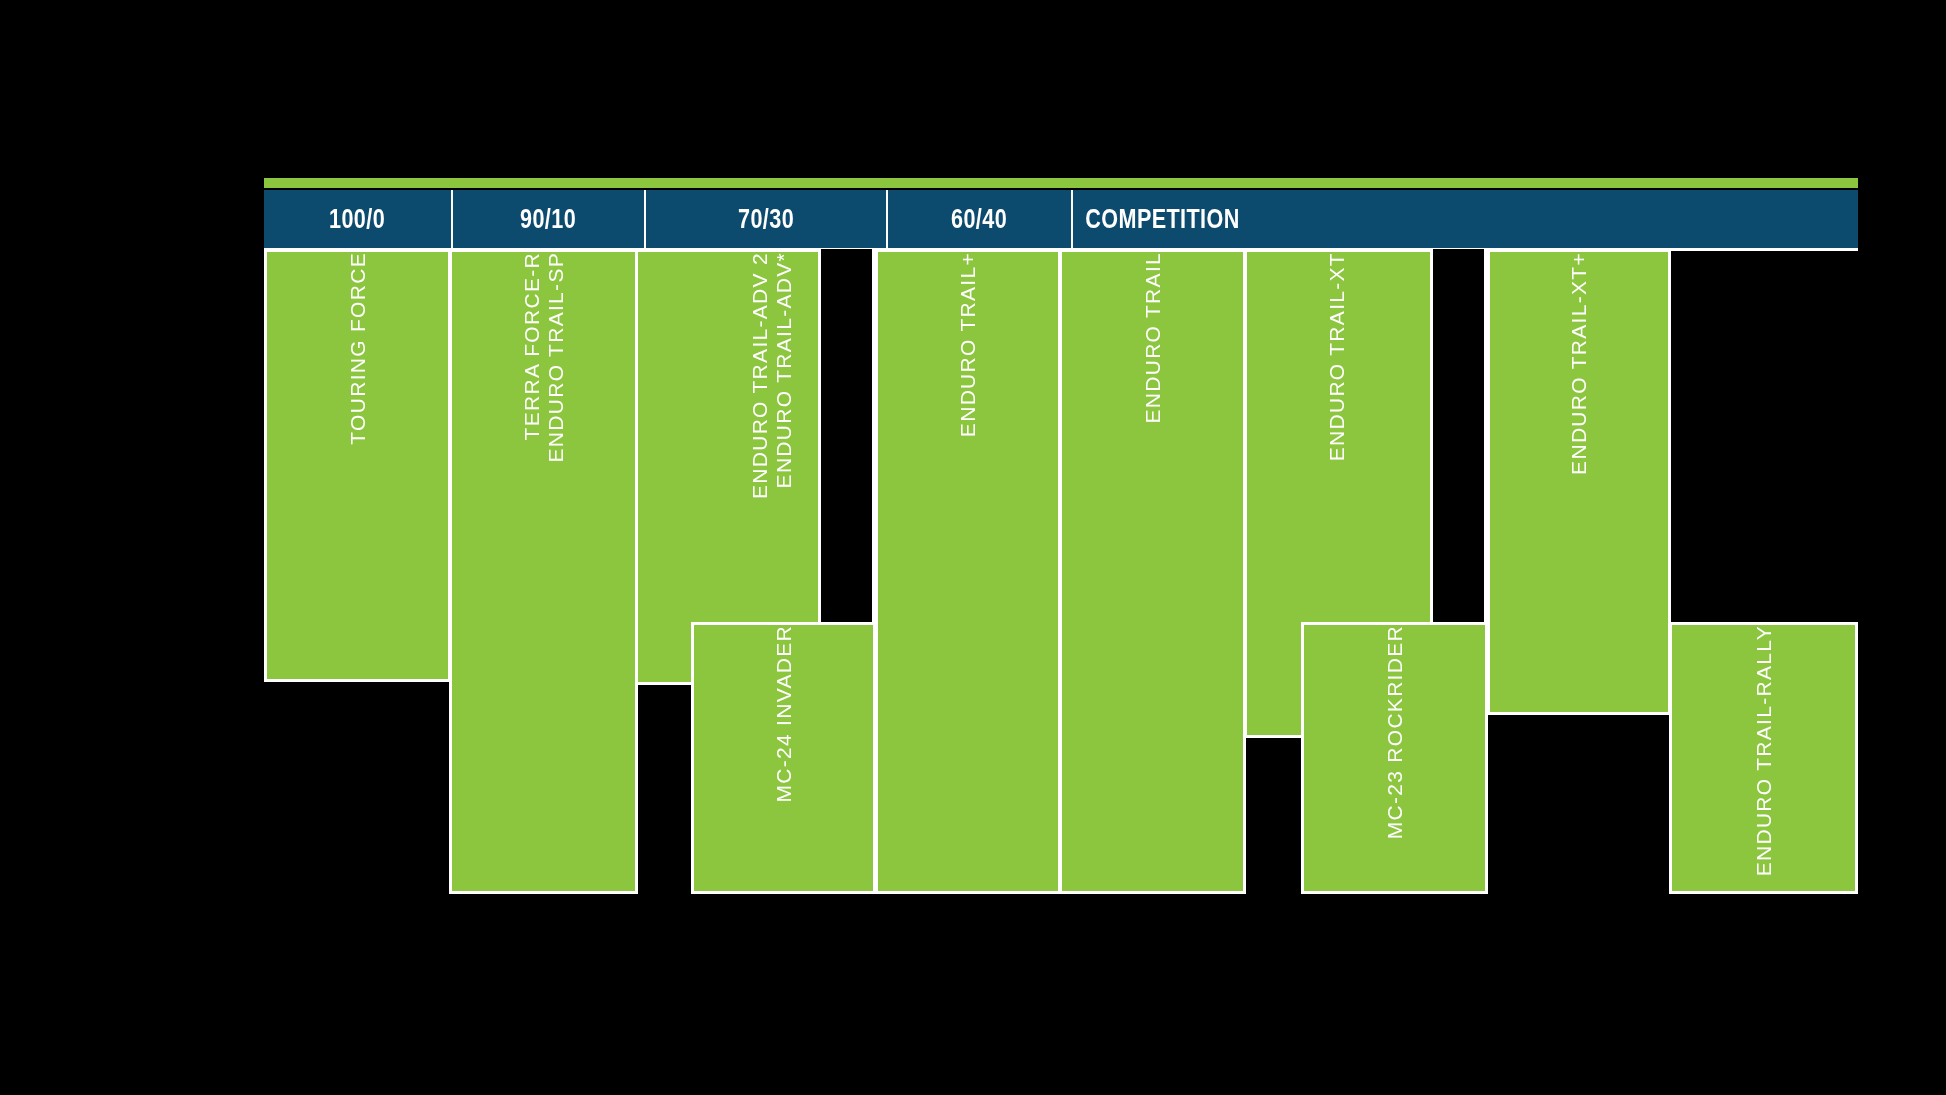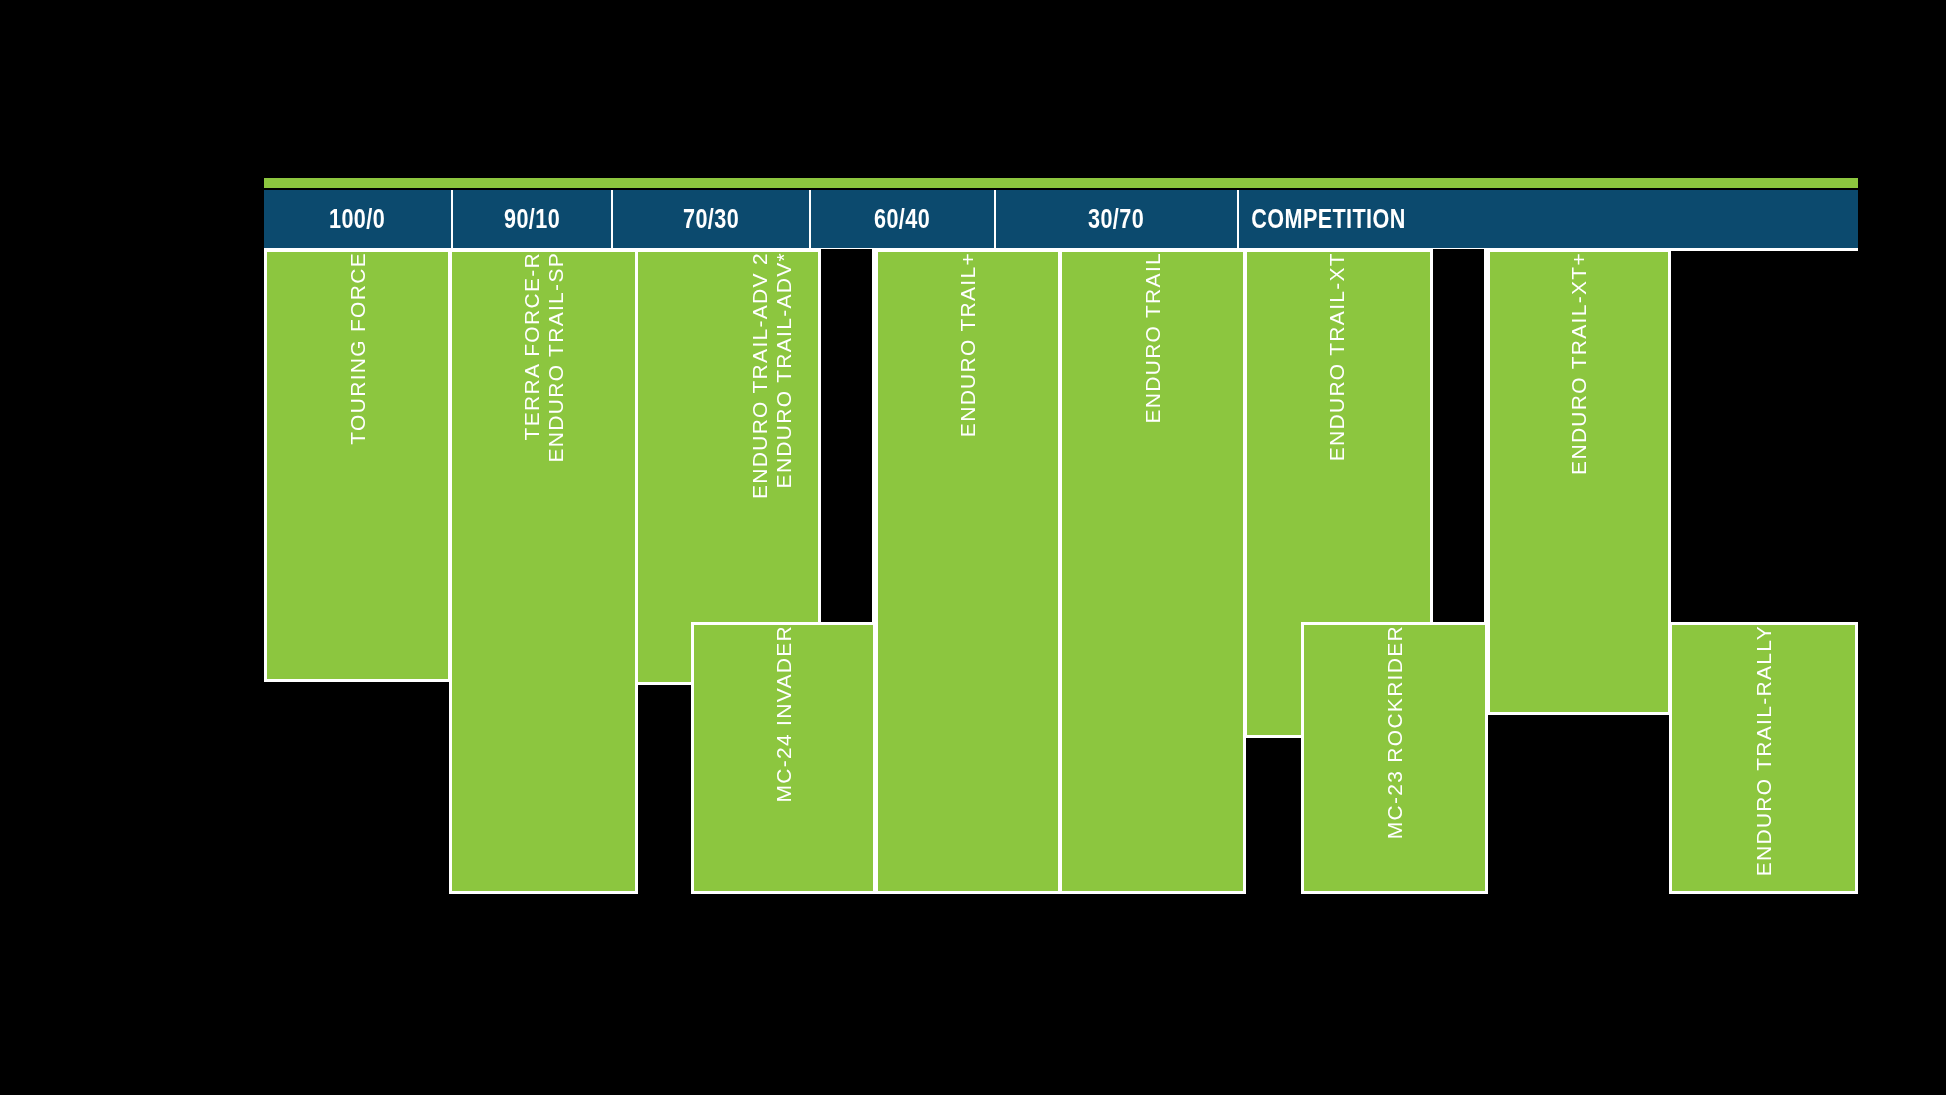--- a/index.html
+++ b/index.html
@@ -116,31 +116,28 @@
 
 <div id="stage">
 
   <div class="top-rule" style="left:264px; top:178px; width:1594px; height:10px;"></div>
 
   <div class="header-band" style="left:264px; top:190px; width:1594px; height:58px;">
 
     <div class="header-cell-wrap first" style="width:187px;">
       <div class="header-cell">100/0</div>
     </div>
-    <div class="header-cell-wrap" style="width:160px;">
+    <div class="header-cell-wrap" style="width:193px;">
       <div class="header-cell">90/10</div>
     </div>
-    <div class="header-cell-wrap" style="width:198px;justify-content:center;">
+    <div class="header-cell-wrap" style="width:242px;justify-content:center;">
       <div class="header-cell">70/30</div>
     </div>
     <div class="header-cell-wrap" style="width:185px;">
       <div class="header-cell">60/40</div>
-    </div>
-    <div class="header-cell-wrap" style="width:243px;">
-      <div class="header-cell">30/70</div>
     </div>
     <div class="header-cell-wrap" style="width:181px;justify-content:center;">
       <div class="header-cell">COMPETITION</div>
     </div>
   </div>
 
   <div class="header-underline" style="left:264px; top:248px; width:1594px;"></div>
 
   <div class="plot" style="left:264px; top:251px; width:1594px; height:646px;"></div>
 

